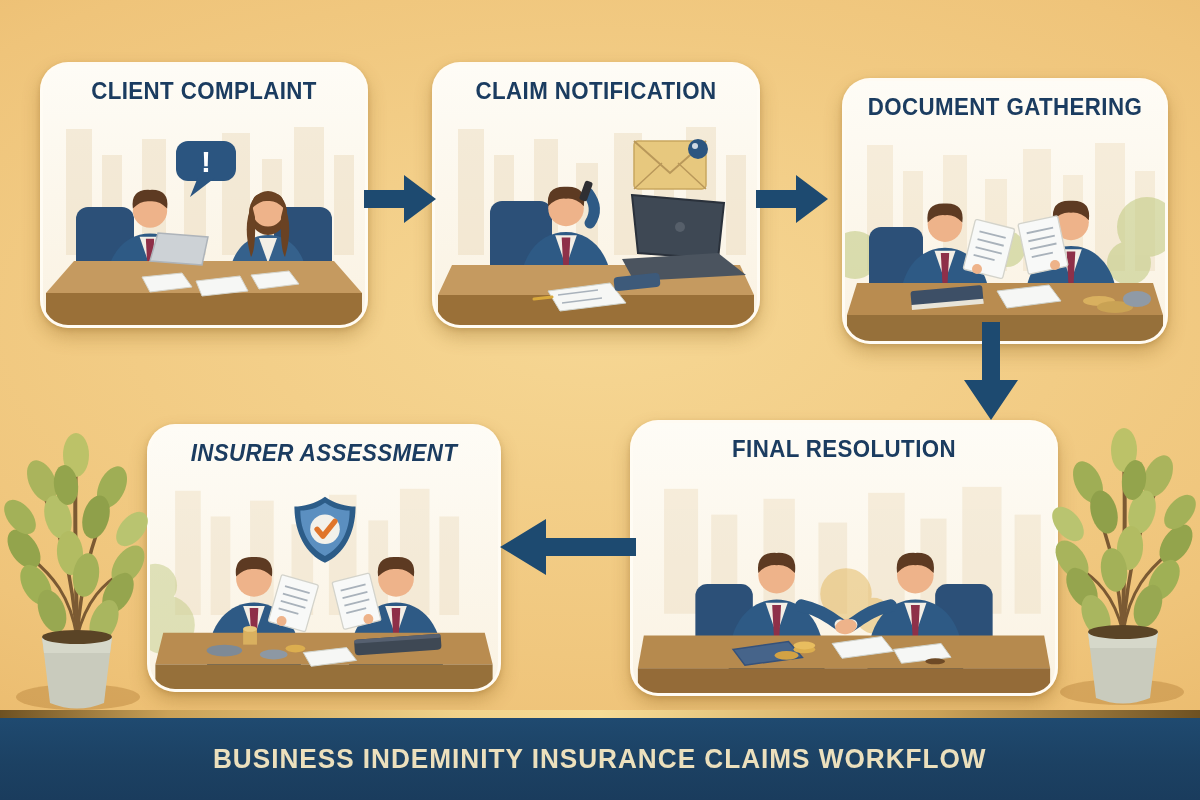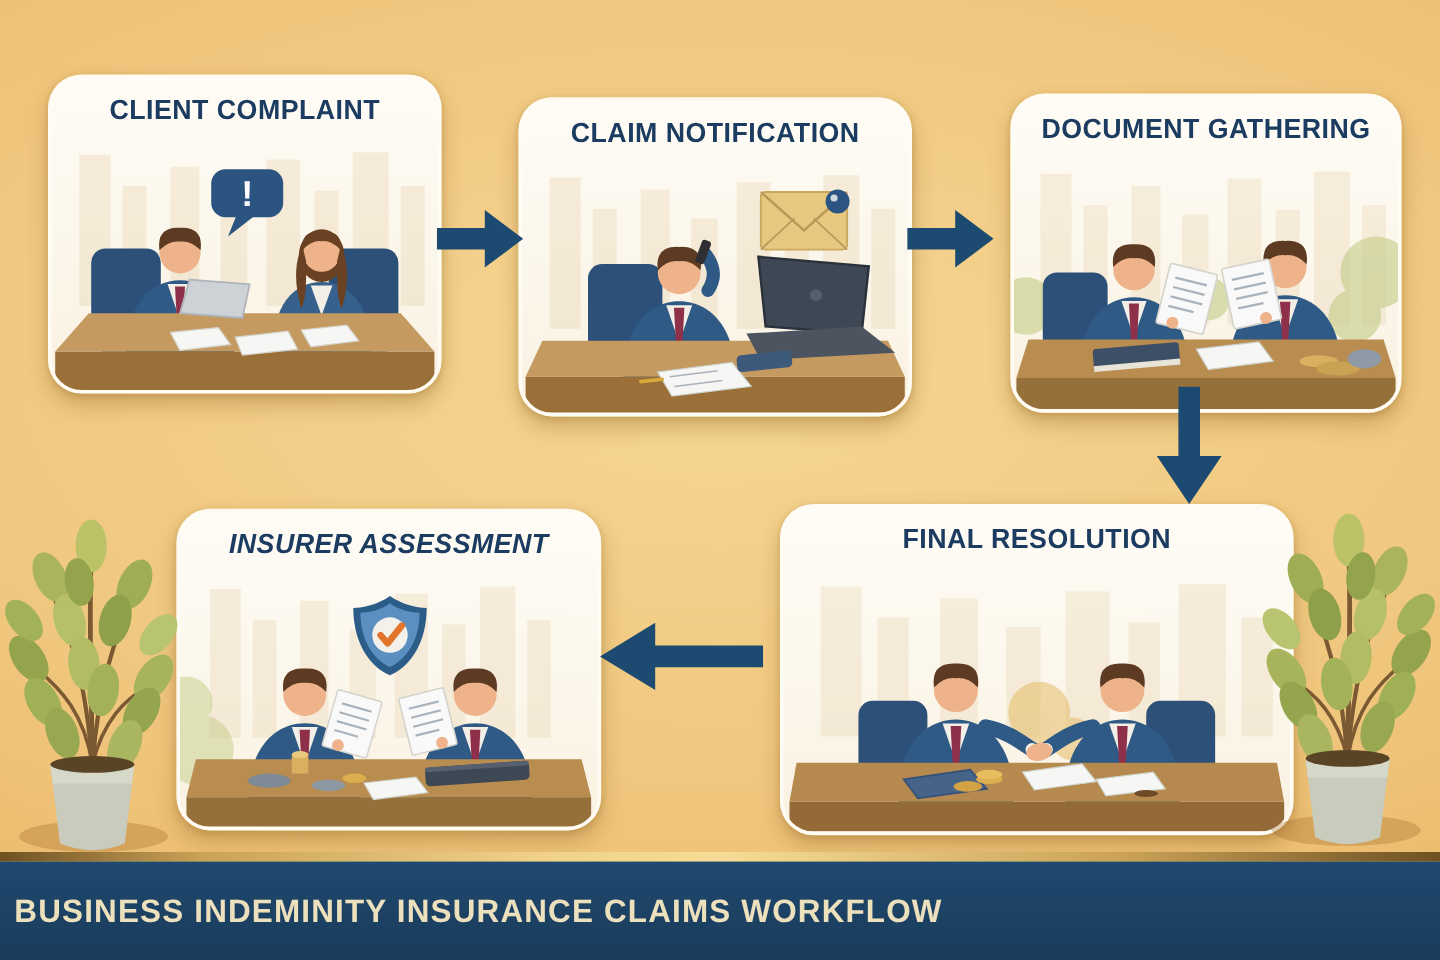--- a/index.html
+++ b/index.html
@@ -24,21 +24,21 @@
   .arrow { position:absolute; z-index:2; }
   .arrow polygon { fill:#1d4a70; }
   .plant { position:absolute; z-index:1; }
   .footer-band {
     position:absolute; left:0; top:710px; width:1200px; height:8px; z-index:4;
     background: linear-gradient(90deg,#6e5122 0%, #caa258 14%, #f0d28a 38%, #f6dc96 50%, #caa258 78%, #6e5122 100%);
   }
   .footer {
     position:absolute; left:0; top:718px; width:1200px; height:82px; z-index:4;
     background: linear-gradient(180deg,#1f4a70 0%, #1c4163 55%, #1a3c5d 100%);
-    display:flex; align-items:center; 
+    display:flex; align-items:center; justify-content:center;
   }
   .footer-title {
     color:#ece0bd; font-size:27px; font-weight:bold; letter-spacing:1px;
     transform:scaleX(.97); white-space:nowrap;
   }
 </style>
 </head>
 <body>
 
 <div class="canvas">
@@ -122,21 +122,21 @@
         <path d="M205,160 l38,-4 10,13 -40,5 Z"></path>
       </g>
       <g transform="translate(160,50)">
         <rect x="-30" y="-24" width="60" height="40" rx="12" fill="#2b5580"></rect>
         <polygon points="-8,12 10,12 -16,32" fill="#2b5580"></polygon>
         <text x="0" y="7" text-anchor="middle" font-size="30" font-weight="bold" fill="#ffffff" font-family="Liberation Sans, sans-serif">!</text>
       </g>
     </svg>
   </div>
 
-  <div class="panel" style="left:432px; top:62px; width:322px; height:260px;margin-top:19px;">
+  <div class="panel" style="left:432px; top:62px; width:322px; height:260px;">
     <div class="panel-title">CLAIM NOTIFICATION</div>
     <svg class="illus" viewBox="0 0 316 210" height="210">
       <use href="#skyline" opacity="0.45"></use>
       <rect x="52" y="86" width="62" height="88" rx="12" fill="#2c5078"></rect>
       <use href="#person-m" transform="translate(128,102) scale(1.08)"></use>
       <path d="M152,108 C160,96 156,86 150,78" stroke="#2e5a85" stroke-width="11" fill="none" stroke-linecap="round"></path>
       <g transform="translate(148,76) rotate(20)">
         <rect x="-4" y="-10" width="8" height="20" rx="2.5" fill="#2f2f33"></rect>
       </g>
       <g transform="translate(232,50)">
@@ -218,21 +218,21 @@
       </g>
       <rect x="89" y="154" width="14" height="16" fill="#d9b05f"></rect>
       <ellipse cx="96" cy="154" rx="7" ry="3" fill="#e8c97e"></ellipse>
       <ellipse cx="70" cy="176" rx="18" ry="6" fill="#7e8a96"></ellipse>
       <ellipse cx="120" cy="180" rx="14" ry="5" fill="#8d98a3"></ellipse>
       <ellipse cx="142" cy="174" rx="10" ry="4" fill="#dcae4f"></ellipse>
       <path d="M150,178 l44,-5 10,13 -46,6 Z" fill="#f6f7f5" stroke="#cfd3cd" stroke-width="1"></path>
     </svg>
   </div>
 
-  <div class="panel" style="left:630px; top:420px; width:422px; height:270px;margin-left:20px;">
+  <div class="panel" style="left:630px; top:420px; width:422px; height:270px;">
     <div class="panel-title">FINAL RESOLUTION</div>
     <svg class="illus" viewBox="0 0 416 220" height="218">
       <use href="#skyline" opacity="0.4" transform="scale(1.32,1)"></use>
       <g fill="#e3b75c" opacity="0.5">
           <circle cx="210" cy="120" r="26"></circle>
           <circle cx="238" cy="142" r="18"></circle>
         </g>
       <rect x="58" y="110" width="58" height="78" rx="12" fill="#2c5078"></rect>
       <rect x="300" y="110" width="58" height="78" rx="12" fill="#2c5078"></rect>
       <use href="#person-m" transform="translate(140,110) scale(1.12)"></use>

